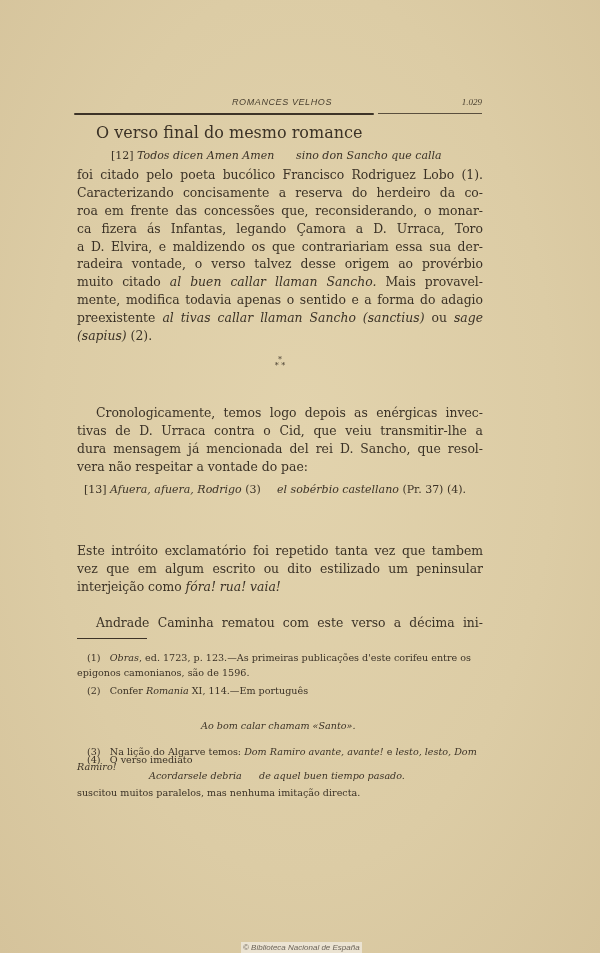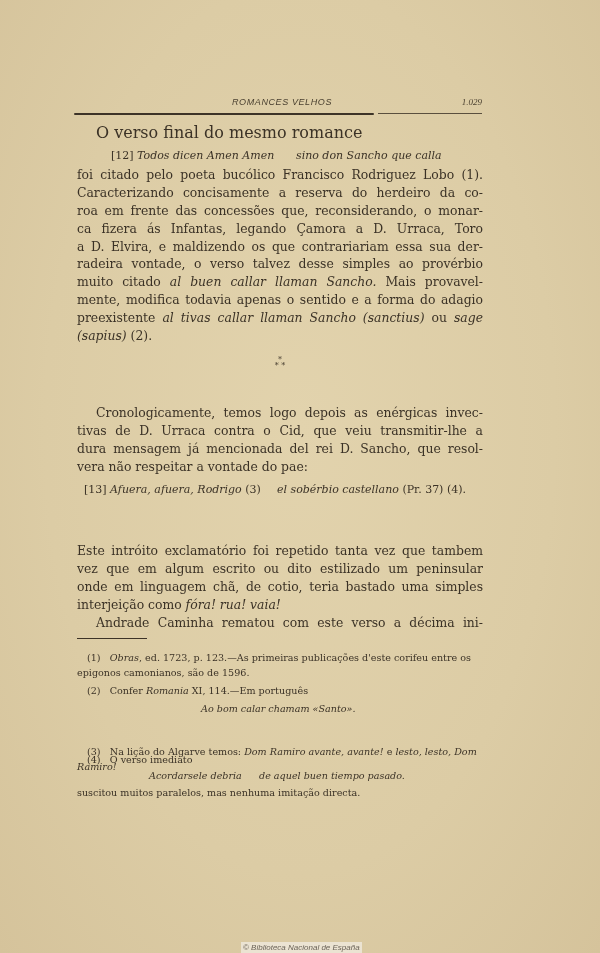--- a/index.html
+++ b/index.html
@@ -72,21 +72,21 @@
     <span class="it">Todos dicen Amen Amen</span>
   </div>
   <div class="verse it" style="left:296px; top:149px;">sino don Sancho que calla</div>
 
   <div class="para" style="top:166px;">
     <span class="line">foi citado pelo poeta bucólico Francisco Rodriguez Lobo (1).</span>
     <span class="line">Caracterizando concisamente a reserva do herdeiro da co-</span>
     <span class="line">roa em frente das concessões que, reconsiderando, o monar-</span>
     <span class="line">ca fizera ás Infantas, legando Çamora a D. Urraca, Toro</span>
     <span class="line">a D. Elvira, e maldizendo os que contrariariam essa sua der-</span>
-    <span class="line">radeira vontade, o verso talvez desse simples ao provérbio</span>
+    <span class="line">radeira vontade, o verso talvez desse origem ao provérbio</span>
     <span class="line"><span>muito citado </span><span class="it">al buen callar llaman Sancho.</span><span> Mais provavel-</span></span>
     <span class="line">mente, modifica todavia apenas o sentido e a forma do adagio</span>
     <span class="line"><span>preexistente </span><span class="it">al tivas callar llaman Sancho (sanctius)</span><span> ou </span><span class="it">sage</span></span>
     <span class="line last"><span class="it">(sapius)</span><span> (2).</span></span>
   </div>
 
   <div class="asterism">
     <div>*</div>
       <div>* *</div>
   </div>
@@ -104,38 +104,37 @@
     <span>(3)</span>
   </div>
   <div class="verse" style="left:277px; top:483px;">
     <span class="it">el sobérbio castellano</span>
     <span>(Pr. 37) (4).</span>
   </div>
 
   <div class="para" style="top:506px;margin-top:36px;">
     <span class="line">Este intróito exclamatório foi repetido tanta vez que tambem</span>
     <span class="line">vez que em algum escrito ou dito estilizado um peninsular</span>
-    <span class="line">onde em linguagem chã, de cotio, teria bastado uma simples</span>
     <span class="line last"><span>interjeição como </span><span class="it">fóra! rua! vaia!</span></span>
   </div>
 
   <div class="para" style="top:614px;">
     <span class="line indent">Andrade Caminha rematou com este verso a décima ini-</span>
   </div>
 
   <div class="fn-rule"></div>
 
   <div class="fn-block" style="top:650px;">
     <div style="padding-left:10px; white-space:nowrap;"><span>(1)</span>&nbsp;&nbsp;&nbsp;<span class="it">Obras</span><span>, ed. 1723, p. 123.—As primeiras publicações d'este corifeu entre os</span></div>
     <div style="white-space:nowrap;">epigonos camonianos, são de 1596.</div>
   </div>
 
   <div class="fn-block" style="top:683px;">
     <div style="padding-left:10px; white-space:nowrap;"><span>(2)</span>&nbsp;&nbsp;&nbsp;<span>Confer </span><span class="it">Romania</span><span> XI, 114.—Em português</span></div>
-    <div class="it" style="padding-left:124px; margin-top:3px; white-space:nowrap;">Ao bom calar chamam «Santo».</div>
+    <div class="it" style="padding-left:124px; margin-top:20px; white-space:nowrap;">Ao bom calar chamam «Santo».</div>
   </div>
 
   <div class="fn-block" style="top:720px;">
     <div style="padding-left:10px; white-space:nowrap;margin-top:24px;"><span>(3)</span>&nbsp;&nbsp;&nbsp;<span>Na lição do Algarve temos: </span><span class="it">Dom Ramiro avante, avante!</span><span> e </span><span class="it">lesto, lesto, Dom</span></div>
     <div class="it" style="white-space:nowrap;">Ramiro!</div>
   </div>
 
   <div class="fn-block" style="top:752px;">
     <div style="padding-left:10px; white-space:nowrap;"><span>(4)</span>&nbsp;&nbsp;&nbsp;<span>O verso imediato</span></div>
     <div style="position:relative; height:17px; margin-top:1px;">

